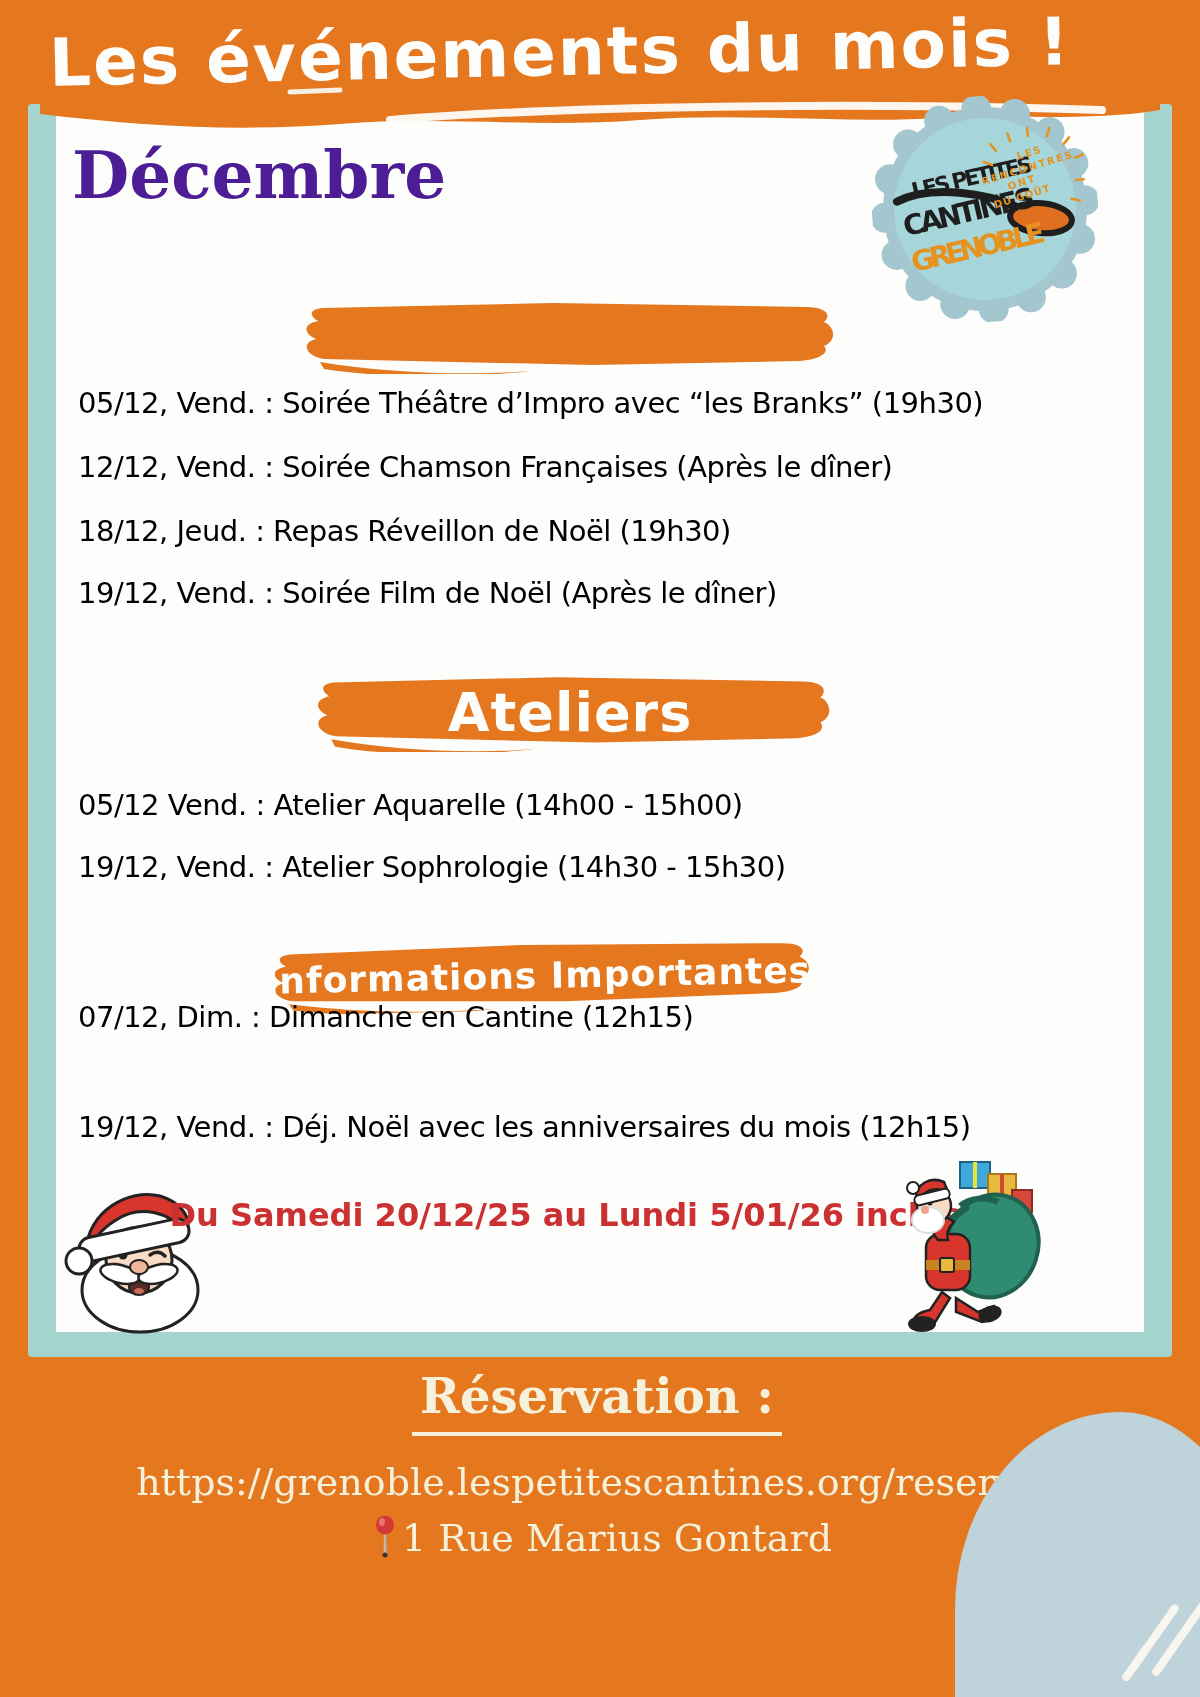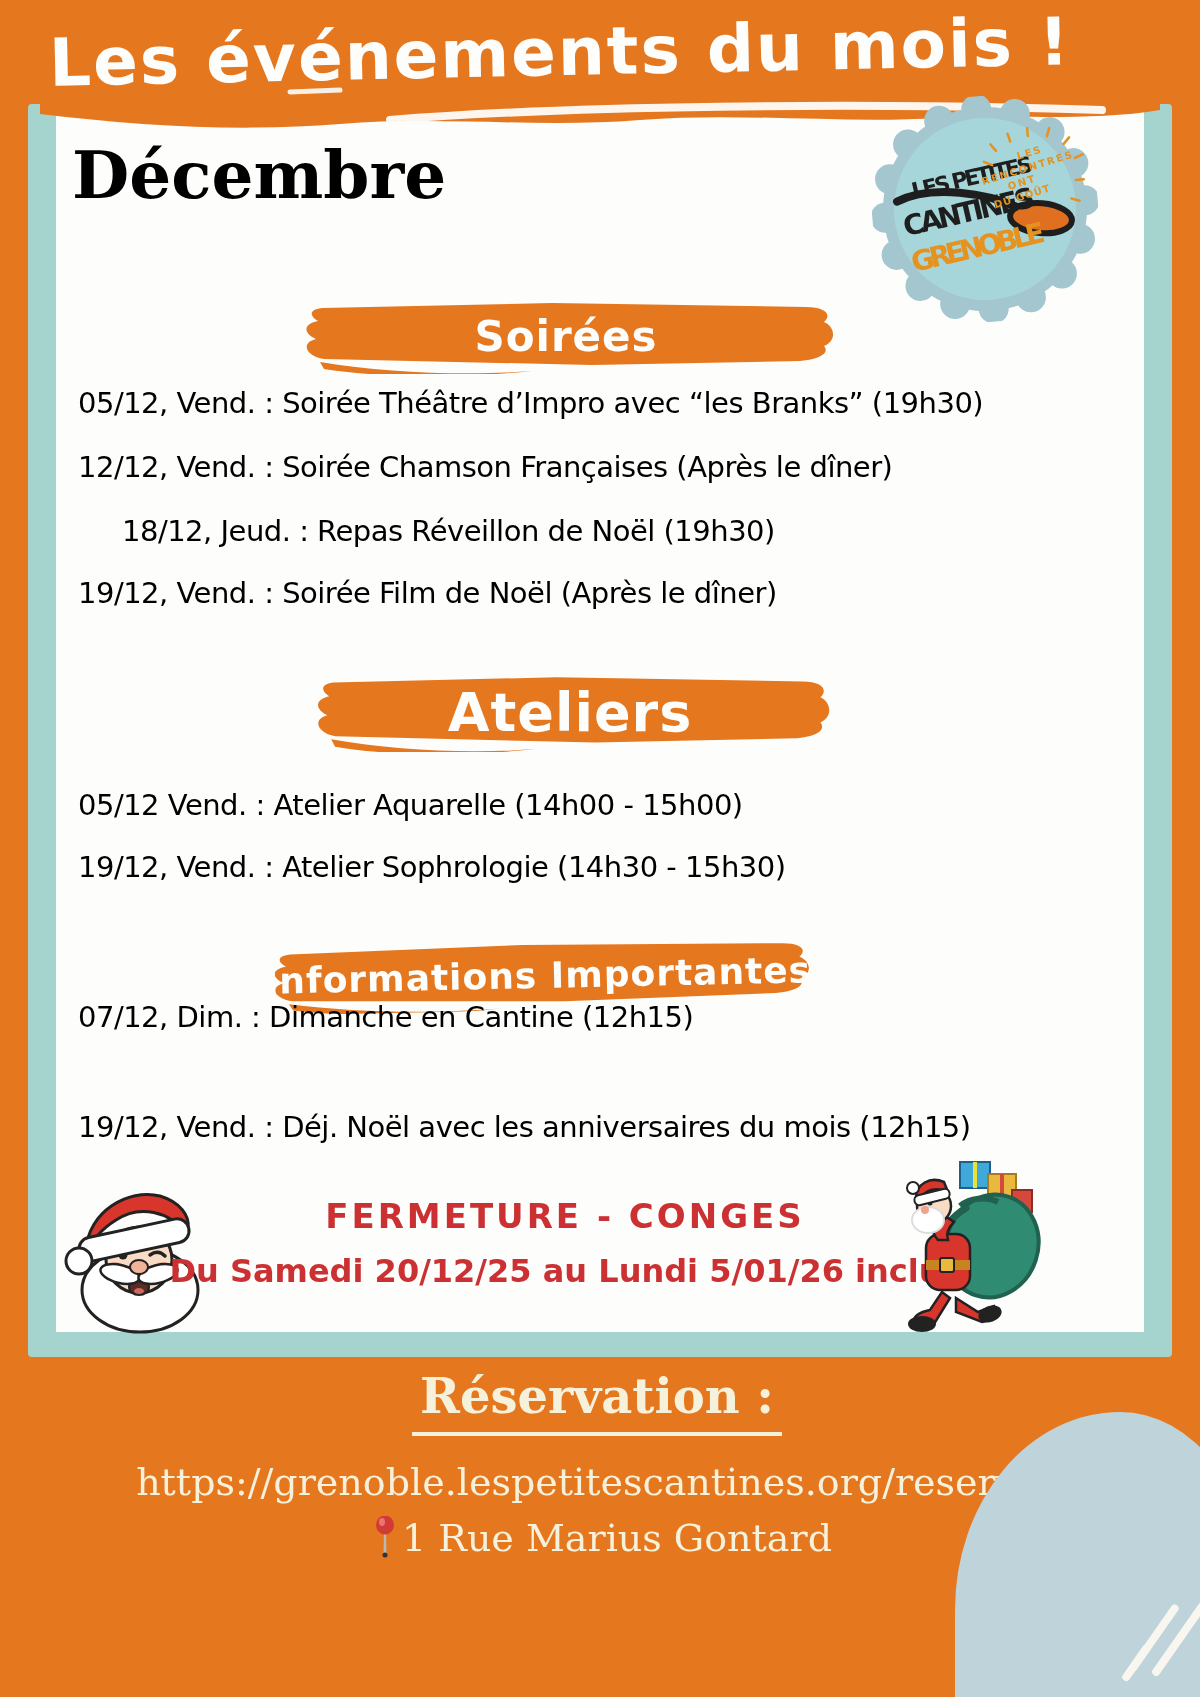--- a/index.html
+++ b/index.html
@@ -12,40 +12,40 @@
   .white-area{left:56px;top:112px;width:1088px;height:1220px;
               background:#FDFDFB;}
 
   .header-brush{left:40px;top:84px;width:1120px;height:52px;}
 
   .poster-title{left:0;right:80px;top:14px;margin:0;text-align:center;
                 color:#FDFDFB;font-size:66px;font-weight:bold;
                 letter-spacing:2px;transform:rotate(-1.2deg);
                 font-family:"DejaVu Sans",sans-serif;}
 
-  .month{left:72px;top:136px;margin:0;color:#000000;
+  .month{left:72px;top:136px;margin:0;color:#4c1d95;
          font-family:"DejaVu Serif",serif;font-size:66px;font-weight:700;}
 
   .badge{left:872px;top:96px;width:226px;height:226px;transform:rotate(-5deg);}
 
   .banner{display:flex;align-items:center;justify-content:center;}
   .banner svg{position:absolute;left:0;top:0;width:100%;height:100%;}
   .banner span{position:relative;color:#FDFDFB;font-weight:bold;
                letter-spacing:1px;}
   #banner-soirees{left:292px;top:298px;width:548px;height:76px;}
   #banner-soirees span{font-size:42px;}
   #banner-ateliers{left:304px;top:672px;width:532px;height:80px;}
   #banner-ateliers span{font-size:54px;}
   #banner-infos{left:260px;top:940px;width:556px;height:70px;transform:rotate(-1.2deg);}
   #banner-infos span{font-size:36px;}
 
   .event-line{left:78px;color:#000000;font-size:29px;letter-spacing:-0.5px;
               white-space:nowrap;font-weight:500;}
   #s-item-0{top:386px;} #s-item-1{top:450px;}
-  #s-item-2{top:514px;margin-left:44px;} #s-item-3{top:576px;}
+  #s-item-2{top:514px;} #s-item-3{top:576px;}
   #a-item-0{top:788px;} #a-item-1{top:850px;}
   #i-item-0{top:1000px;} #i-item-1{top:1110px;}
 
   .closure{left:140px;top:1196px;width:850px;text-align:center;color:#CB3132;}
   .closure-1{font-size:34px;font-weight:bold;letter-spacing:3px;margin:0 0 16px 0;}
   .closure-2{font-size:32px;font-weight:bold;margin:0;}
 
   .santa-face{left:62px;top:1168px;width:152px;height:166px;}
   .santa-gifts{left:890px;top:1148px;width:156px;height:188px;}
 
@@ -132,21 +132,20 @@
     </g>
   </svg>
 </div>
 
 <div class="abs banner" id="banner-soirees">
   <svg viewBox="0 0 548 76" preserveAspectRatio="none">
     <path fill="#E5771F" d="M30,10 C14,12 20,20 26,23 C8,27 14,37 24,41 C8,45 14,58 32,61
       L300,67 L508,63 C528,61 538,55 532,48 C546,42 542,28 532,24 C540,17 534,9 514,9 L260,5 Z"></path>
     <path fill="#E5771F" d="M28,64 C95,75 175,78 240,73 C165,81 80,79 32,71 Z"></path>
   </svg>
-  <span>Soirées</span>
 </div>
 
 <div class="abs event-line" id="s-item-0">05/12, Vend. : Soirée Théâtre d’Impro avec “les Branks” (19h30)</div>
 <div class="abs event-line" id="s-item-1">12/12, Vend. : Soirée Chamson Françaises (Après le dîner)</div>
 <div class="abs event-line" id="s-item-2">18/12, Jeud. : Repas Réveillon de Noël (19h30)</div>
 <div class="abs event-line" id="s-item-3">19/12, Vend. : Soirée Film de Noël (Après le dîner)</div>
 
 <div class="abs banner" id="banner-ateliers">
   <svg viewBox="0 0 548 76" preserveAspectRatio="none">
     <path fill="#E5771F" d="M30,10 C14,12 20,20 26,23 C8,27 14,37 24,41 C8,45 14,58 32,61
@@ -185,21 +184,20 @@
   <path d="M53,79 q8,-7 16,-2" stroke="#222" stroke-width="3.5" fill="none" stroke-linecap="round"></path>
   <path d="M88,87 q8,-6 15,1" stroke="#222" stroke-width="3.5" fill="none" stroke-linecap="round"></path>
   <path d="M86,77 q9,-6 17,-1" stroke="#222" stroke-width="3.5" fill="none" stroke-linecap="round"></path>
   <path d="M24,82 C26,44 66,20 98,28 C118,34 128,48 126,60 L122,64
            C108,44 78,36 54,52 C38,62 30,72 28,84 Z" fill="#D8362C" stroke="#222" stroke-width="3"></path>
   <rect x="16" y="60" width="112" height="24" rx="12" fill="#FFFFFF" stroke="#222" stroke-width="3" transform="rotate(-12 72 72)"></rect>
   <circle cx="17" cy="93" r="13" fill="#FFFFFF" stroke="#222" stroke-width="3"></circle>
 </svg>
 
 <div class="abs closure">
-  <p class="closure-1">FERMETURE - CONGES</p>
   <p class="closure-2">Du Samedi 20/12/25 au Lundi 5/01/26 inclus</p>
 </div>
 
 <svg class="abs santa-gifts" viewBox="0 0 156 188">
   <g>
     <rect x="70" y="14" width="30" height="26" fill="#3FA9D9" stroke="#1E5F8C" stroke-width="2"></rect>
     <line x1="85" y1="14" x2="85" y2="40" stroke="#E8E13C" stroke-width="4"></line>
     <rect x="98" y="26" width="28" height="30" fill="#E9B93D" stroke="#A87A1C" stroke-width="2"></rect>
     <line x1="112" y1="26" x2="112" y2="56" stroke="#D5483C" stroke-width="4"></line>
     <rect x="122" y="42" width="20" height="22" fill="#D5483C" stroke="#8E2C24" stroke-width="2"></rect>

